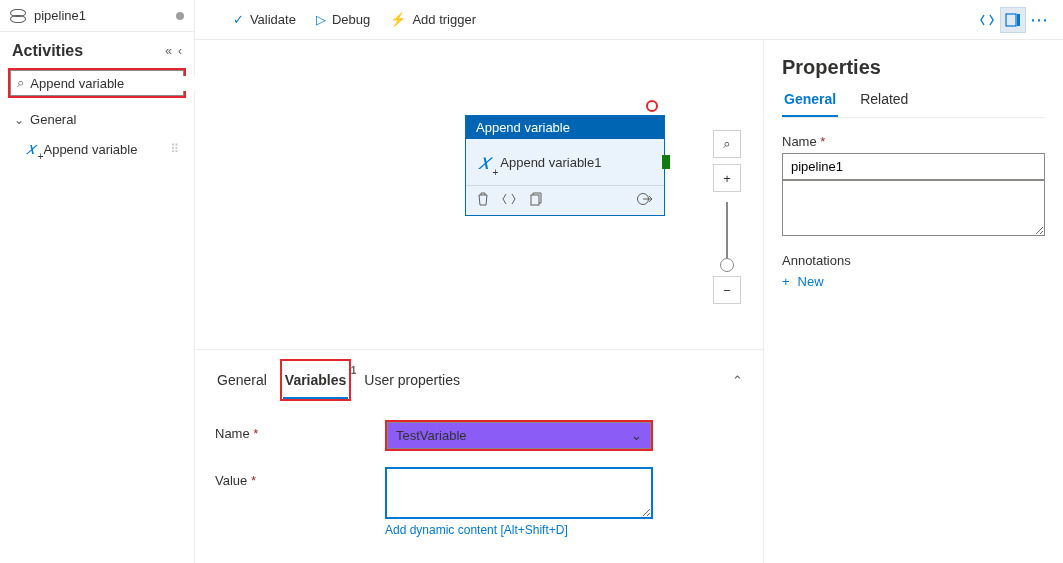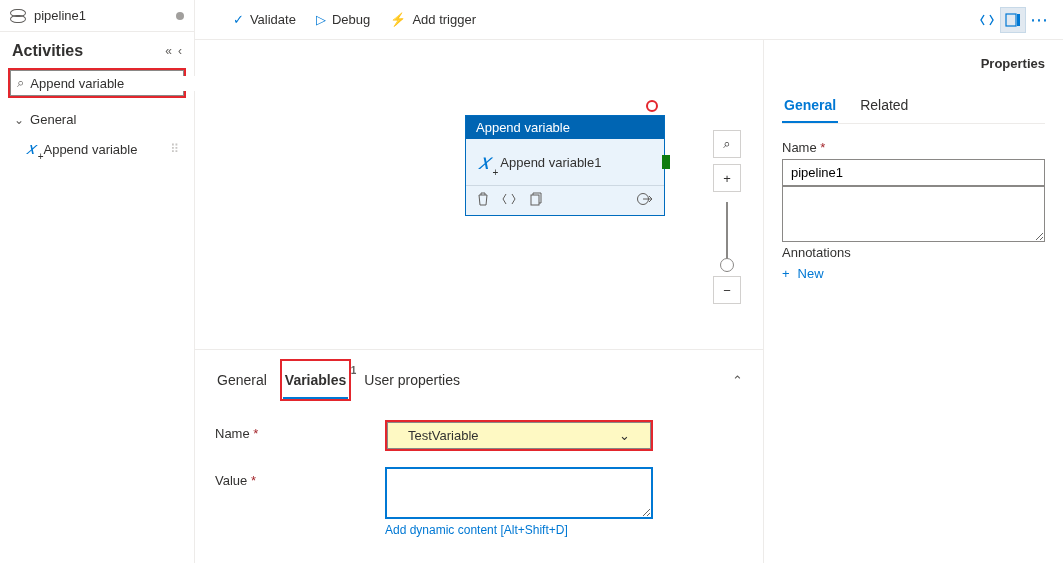--- a/index.html
+++ b/index.html
@@ -62,28 +62,28 @@
     .tab { padding: 10px 2px; cursor: pointer; color: #323130; font-size: 14px; position: relative; }
     .tab.active { font-weight: 600; }
     .tab.active::after { content: ""; position: absolute; left: 0; right: 0; bottom: -1px; height: 2px; background: #0078d4; }
     .tab .badge { position: absolute; top: 3px; right: -8px; font-size: 10px; color: #605e5c; }
     .tab.hl { outline: 2px solid #e3262d; outline-offset: 1px; }
     .tab-collapse { margin-left: auto; color: #605e5c; cursor: pointer; }
     .form-row { display: flex; align-items: flex-start; margin: 16px 0; }
     .form-label { width: 170px; padding-top: 6px; }
     .req { color: #a4262c; }
     .select-wrap { border: 2px solid #e3262d; padding: 0; width: 268px; }
-    .select-box { display: flex; align-items: center; justify-content: space-between; border: 1px solid #8a8886; padding: 5px 20px; background: #fef9c3; cursor: pointer; }
+    .select-box { display: flex; align-items: center; justify-content: space-between; border: 1px solid #8a8886; padding: 5px 8px; background: #8b5cf6; cursor: pointer; }
     .textarea-box { width: 268px; height: 52px; border: 2px solid #0078d4; padding: 4px 6px; font-size: 13px; resize: both; outline: none; }
     .link-blue { color: #0078d4; font-size: 12px; cursor: pointer; }
     .disclaimer { font-style: italic; font-size: 12px; color: #605e5c; margin-top: 6px; }
 
     
     .properties { width: 300px; border-left: 1px solid #edebe9; padding: 16px 18px; }
-    .prop-title { font-size: 13px; font-weight: 600; margin-bottom: 20px; text-align: right; }
+    .prop-title { font-size: 20px; font-weight: 600; margin-bottom: 6px; }
     .prop-tabs { display: flex; gap: 20px; border-bottom: 1px solid #edebe9; margin-bottom: 16px; }
     .prop-tab { padding: 6px 2px 8px; cursor: pointer; font-size: 14px; }
     .prop-tab.active { font-weight: 600; border-bottom: 2px solid #0078d4; color: #0078d4; }
     .field-label { font-size: 13px; margin-bottom: 4px; }
     .text-input { width: 100%; border: 1px solid #8a8886; padding: 5px 8px; font-size: 13px; outline: none; }
     .desc-area { width: 100%; height: 56px; border: 1px solid #8a8886; padding: 4px; resize: both; outline: none; }
     .plus-new { display: flex; align-items: center; gap: 8px; color: #0078d4; margin-top: 6px; cursor: pointer; }
     .header { position: relative; }
   </style>
 </head>
@@ -247,21 +247,21 @@
           <div class="prop-tab">Related</div>
         </div>
 
         <div class="field-label">
           <span>Name</span> <span class="req">*</span>
         </div>
         <input class="text-input" value="pipeline1" style="">
 
         <textarea class="desc-area" style=""></textarea>
 
-        <div class="field-label" style="">Annotations</div>
+        <div class="field-label" style="margin-top:14px">Annotations</div>
         <div class="plus-new">
           <span>+</span>
           <span>New</span>
         </div>
       </div>
     </div>
   </div>
 </div>
 
 </body></html>

